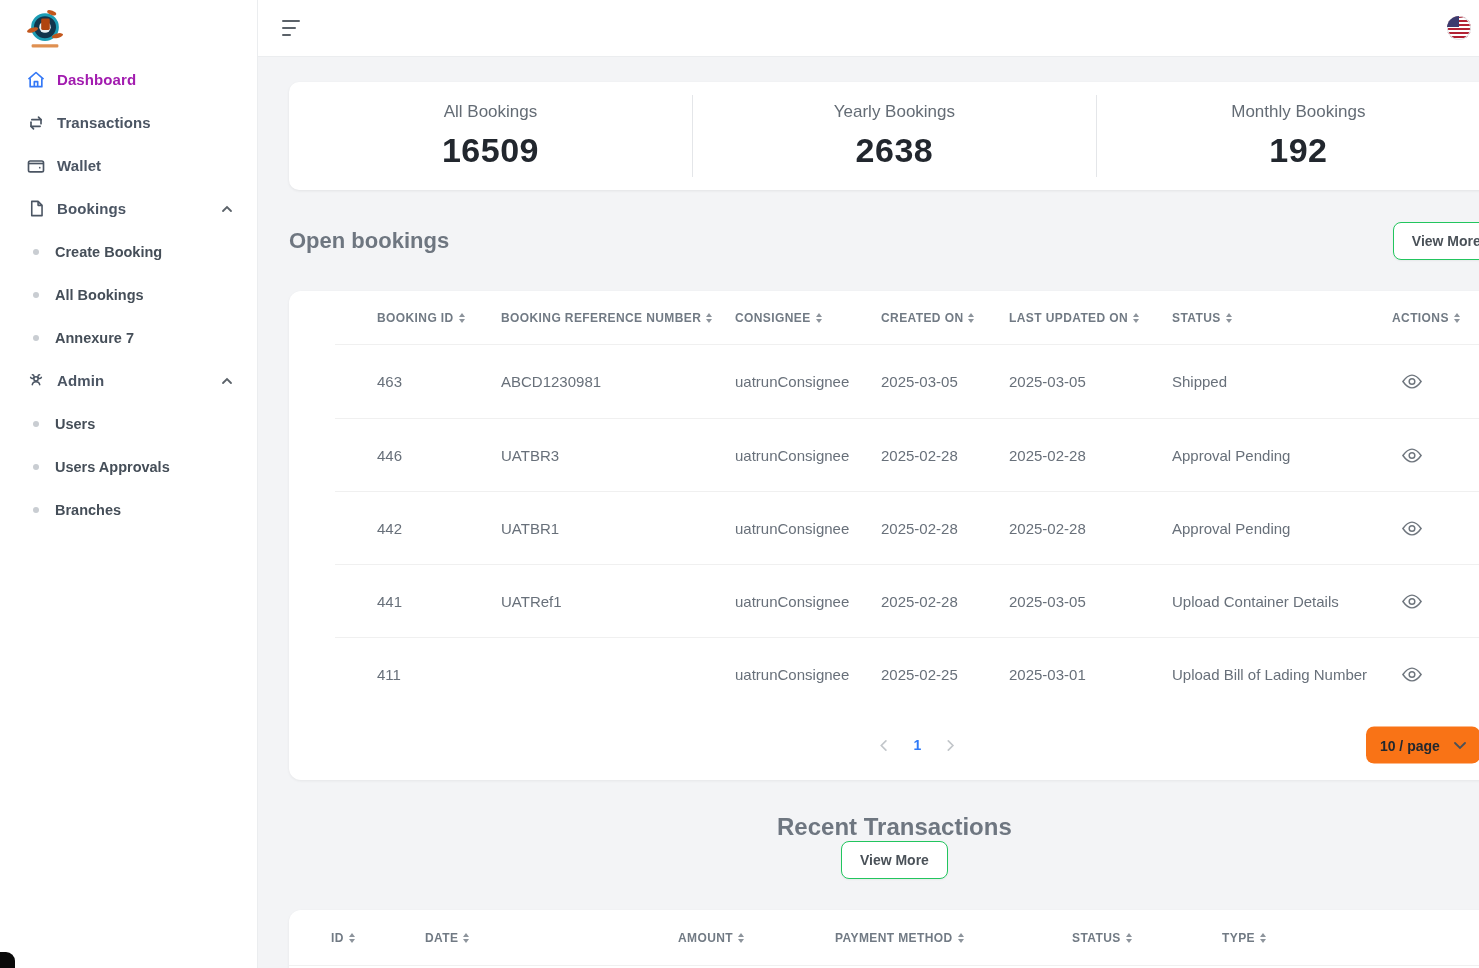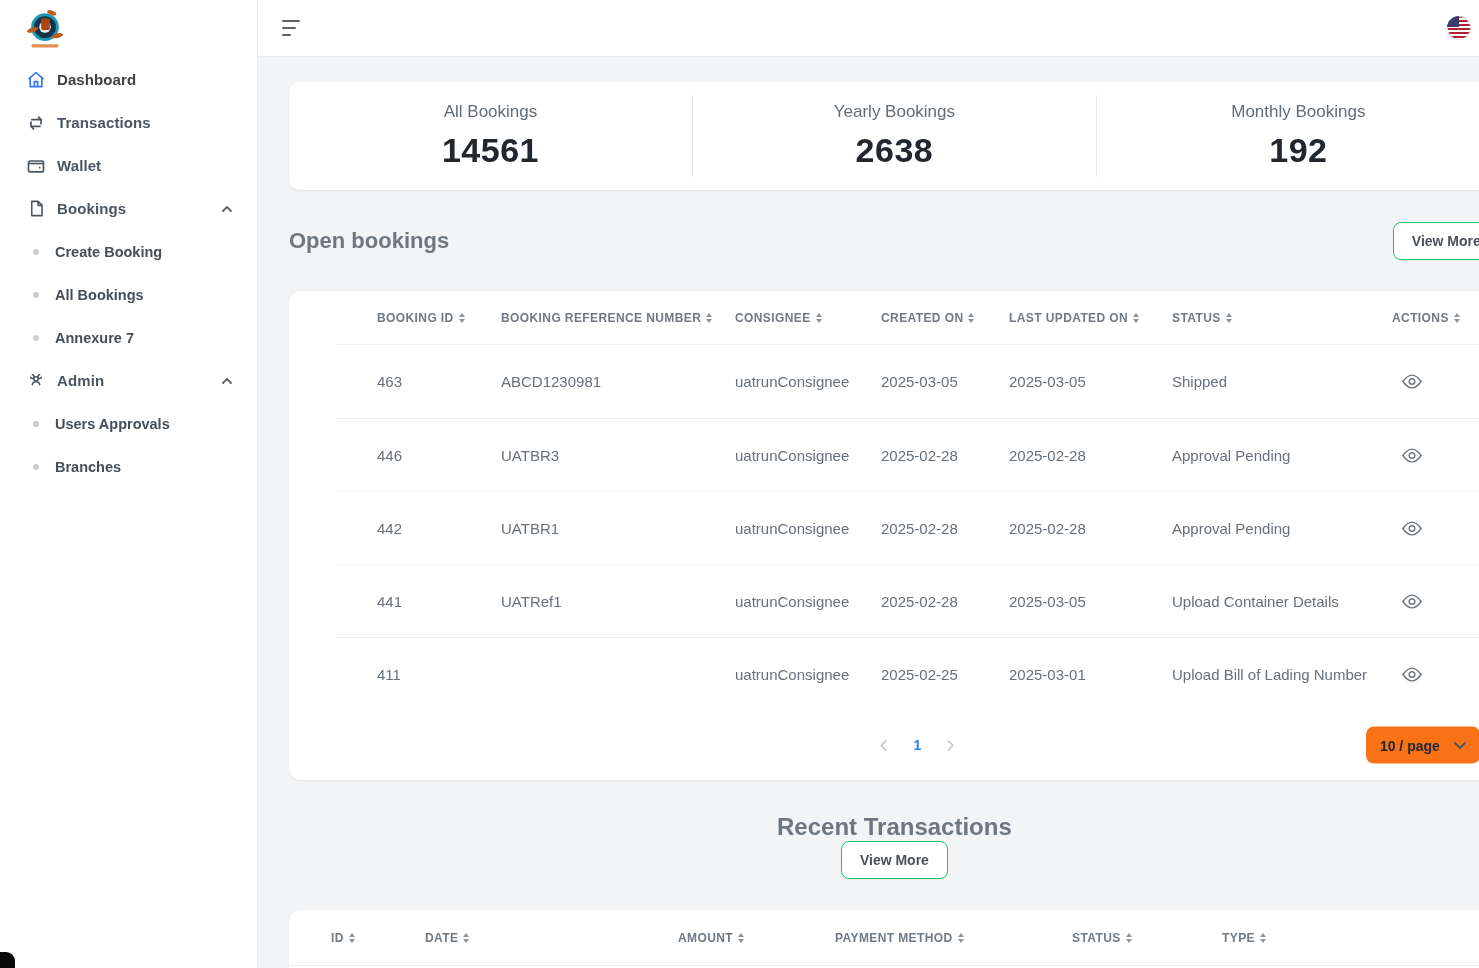--- a/index.html
+++ b/index.html
@@ -8,21 +8,21 @@
   .app { display:flex; width:1479px; height:968px; position:relative; }
 
   
   .sidebar { width:258px; height:100%; background:#fff; border-right:1px solid #ebedef; flex:0 0 258px; position:relative; }
   .logo-wrap { height:58px; padding:8px 0 0 22px; }
   .logo { width:46px; height:44px; position:relative; }
   .nav { padding-top:0; }
   .nav-item { height:43px; display:flex; align-items:center; padding:0 24px 0 26px; cursor:pointer; }
   .nav-item .ico { width:20px; height:20px; margin-right:11px; display:flex; align-items:center; justify-content:center; }
   .nav-item .lbl { font-size:15px; font-weight:700; color:#4b5563; letter-spacing:.1px; }
-  .nav-item.active .lbl { color:#404040; }
+  .nav-item.active .lbl { color:#a21caf; }
   .nav-item .spacer { flex:1; }
   .sub-item { height:43px; display:flex; align-items:center; padding-left:33px; cursor:pointer; }
   .sub-item .dot { width:6px; height:6px; border-radius:50%; background:#c9cdd2; margin-right:16px; }
   .sub-item .lbl { font-size:14.5px; font-weight:700; color:#454e58; }
   .chev-up { width:12px; height:12px; }
 
   
   .main { flex:1; display:flex; flex-direction:column; background:#f3f4f6; }
   .topbar { height:57px; background:#fff; border-bottom:1px solid #ebedef; display:flex; align-items:center; padding:0 17px 0 24px; }
   .hamburger { width:22px; height:16px; display:flex; flex-direction:column; justify-content:space-between; cursor:pointer; }
@@ -183,20 +183,24 @@
         <span class="spacer"></span>
         <span>
           <svg class="chev-up" viewBox="0 0 12 12" fill="none" stroke="#5b6269" stroke-width="1.8" stroke-linecap="round">
               <path d="M2 8l4-4 4 4"></path>
             </svg>
         </span>
       </div>
 
       <div class="sub-item">
         <span class="dot"></span>
+        <span class="lbl">Users</span>
+      </div>
+      <div class="sub-item">
+        <span class="dot"></span>
         <span class="lbl">Users Approvals</span>
       </div>
       <div class="sub-item">
         <span class="dot"></span>
         <span class="lbl">Branches</span>
       </div>
     </nav>
   </aside>
 
   <div class="main">
@@ -218,21 +222,21 @@
             </svg>
         </div>
       </div>
     </header>
 
     <div class="content">
 
       <section class="stats-card">
         <div class="stat">
           <div class="s-label">All Bookings</div>
-          <div class="s-value">14561</div>
+          <div class="s-value">16509</div>
         </div>
         <div class="v-div"></div>
         <div class="stat">
           <div class="s-label">Yearly Bookings</div>
           <div class="s-value">2638</div>
         </div>
         <div class="v-div"></div>
         <div class="stat">
           <div class="s-label">Monthly Bookings</div>
           <div class="s-value">192</div>

